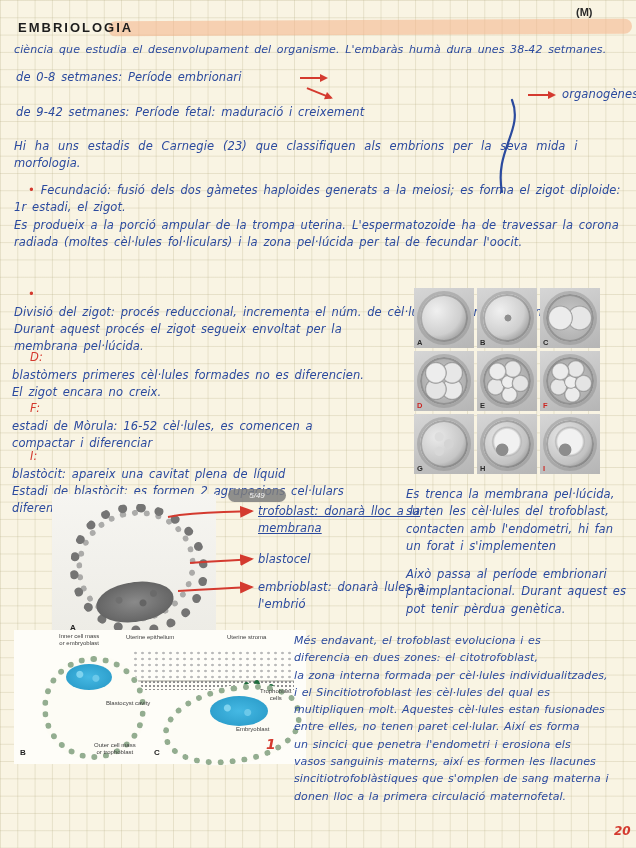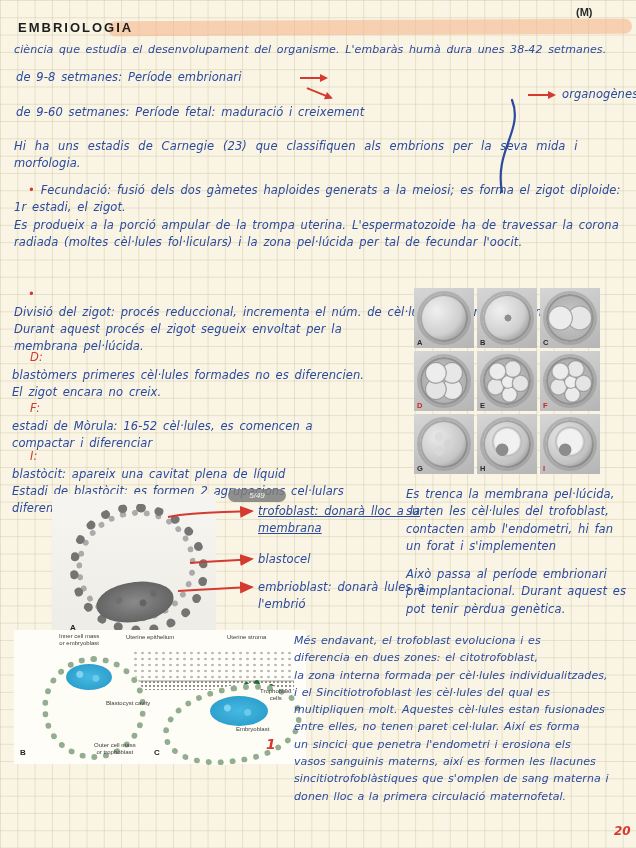--- a/index.html
+++ b/index.html
@@ -93,26 +93,26 @@
 
 <div id="page">
 
   <div class="abs corner" style="left:576px; top:6px;">(M)</div>
 
   <div class="abs highlight" style="left:108px; top:20px; width:524px; height:15px;"></div>
   <div class="abs hw title" style="left:18px; top:19px;">EMBRIOLOGIA</div>
 
   <div class="abs hw" style="left:14px; top:41px; width:620px; font-size:11px;">ciència que estudia el desenvolupament del organisme. L'embaràs humà dura unes 38-42 setmanes.</div>
 
-  <div class="abs hw" style="left:16px; top:69px;">de   9-8 setmanes:   Període embrionari</div>
+  <div class="abs hw" style="left:16px; top:69px;">de   0-8 setmanes:   Període embrionari</div>
   <span class="arrow" style="left:300px; top:77px;"></span>
   <span class="arrow" style="left:306px; top:92px; transform:rotate(22deg);"></span>
   <span class="arrow" style="left:528px; top:94px;"></span>
   <div class="abs hw" style="left:562px; top:86px;">organogènesi</div>
-  <div class="abs hw" style="left:16px; top:104px;">de   9-60 setmanes:   Període fetal: maduració i creixement</div>
+  <div class="abs hw" style="left:16px; top:104px;">de   9-42 setmanes:   Període fetal: maduració i creixement</div>
 
   <svg class="abs" style="left:482px; top:96px;" width="50" height="100">
     <path d="M30,4 C42,34 12,54 20,96" stroke="#2b4a9e" stroke-width="2.2" fill="none" stroke-linecap="round"></path>
   </svg>
 
   <div class="abs hw pre" style="left:14px; top:138px; width:624px; word-spacing:5px;">Hi ha uns estadis de Carnegie (23) que classifiquen als embrions per la seva mida i
 morfologia.</div>
 
   <div class="abs hw" style="left:14px; top:182px; width:616px;">
     <span class="red" style="margin-left:14px;">•</span>

